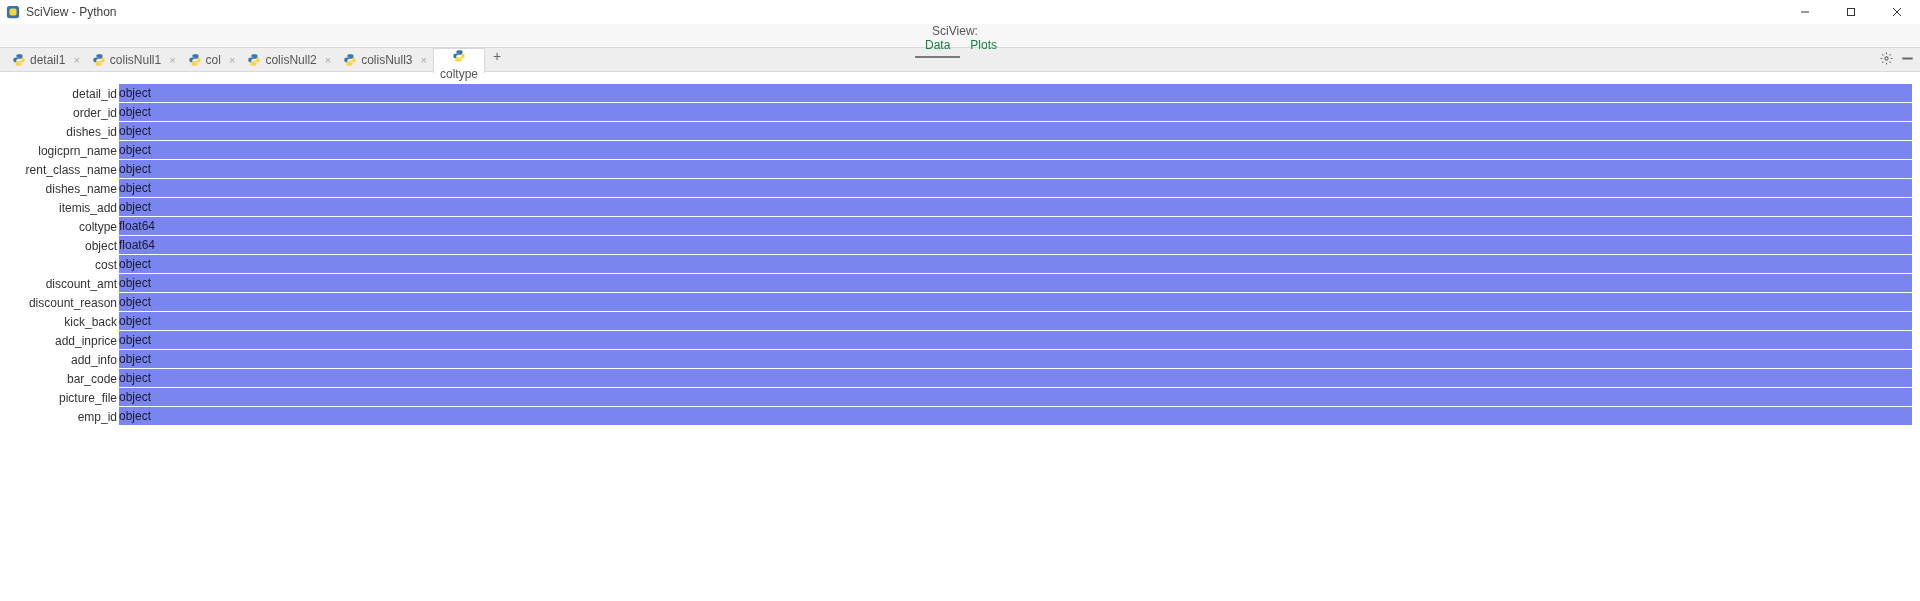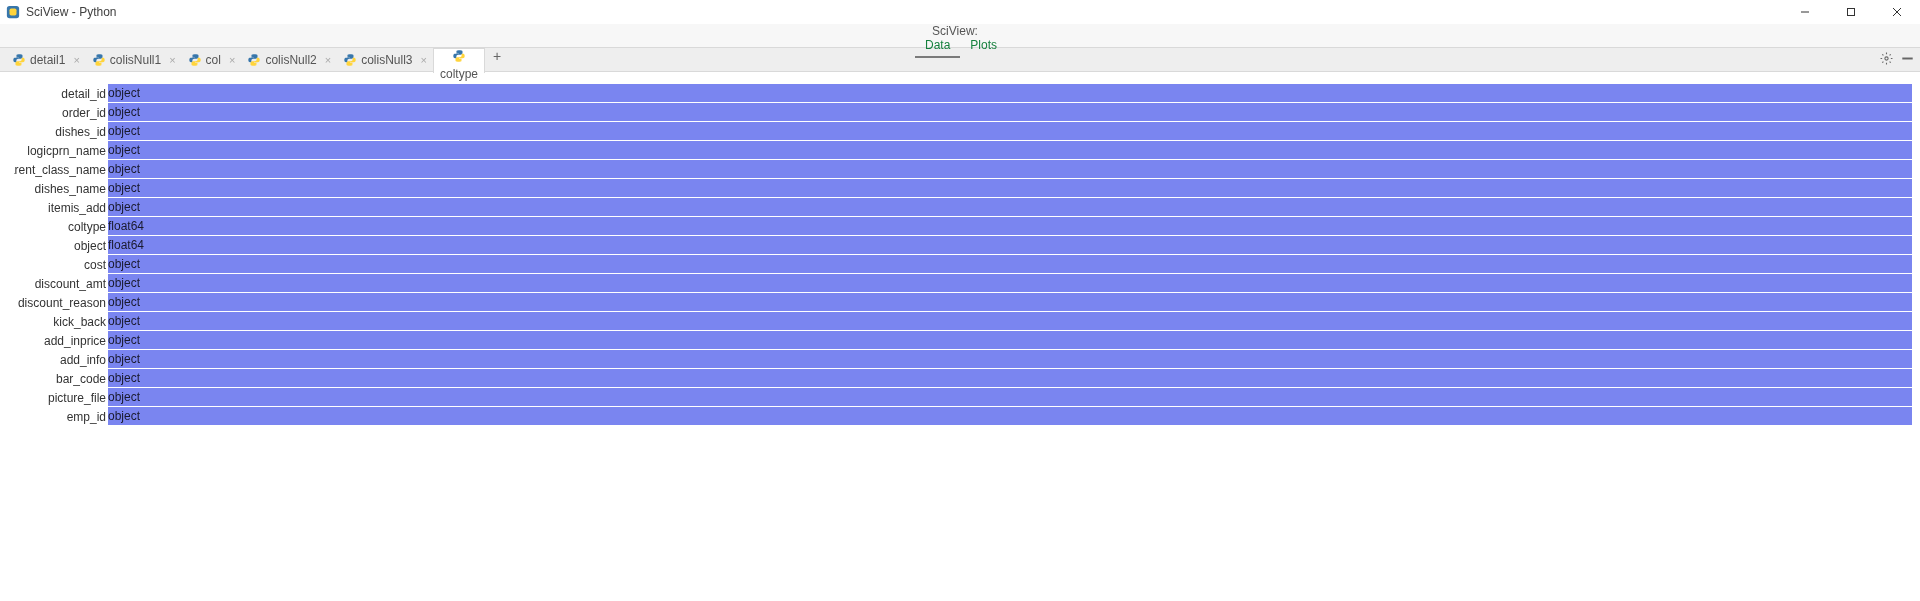--- a/index.html
+++ b/index.html
@@ -103,20 +103,21 @@
 }
 
 
 .data-area {
   padding: 12px 8px 8px 14px;
 }
 .data-row {
   display: flex;
   height: 19px;
   align-items: stretch;
+  margin-left: 11px;
 }
 .data-row .key {
   width: 94px;
   min-width: 94px;
   text-align: right;
   padding-right: 2px;
   color: #333;
   background: #fff;
   display: flex;
   align-items: center;

